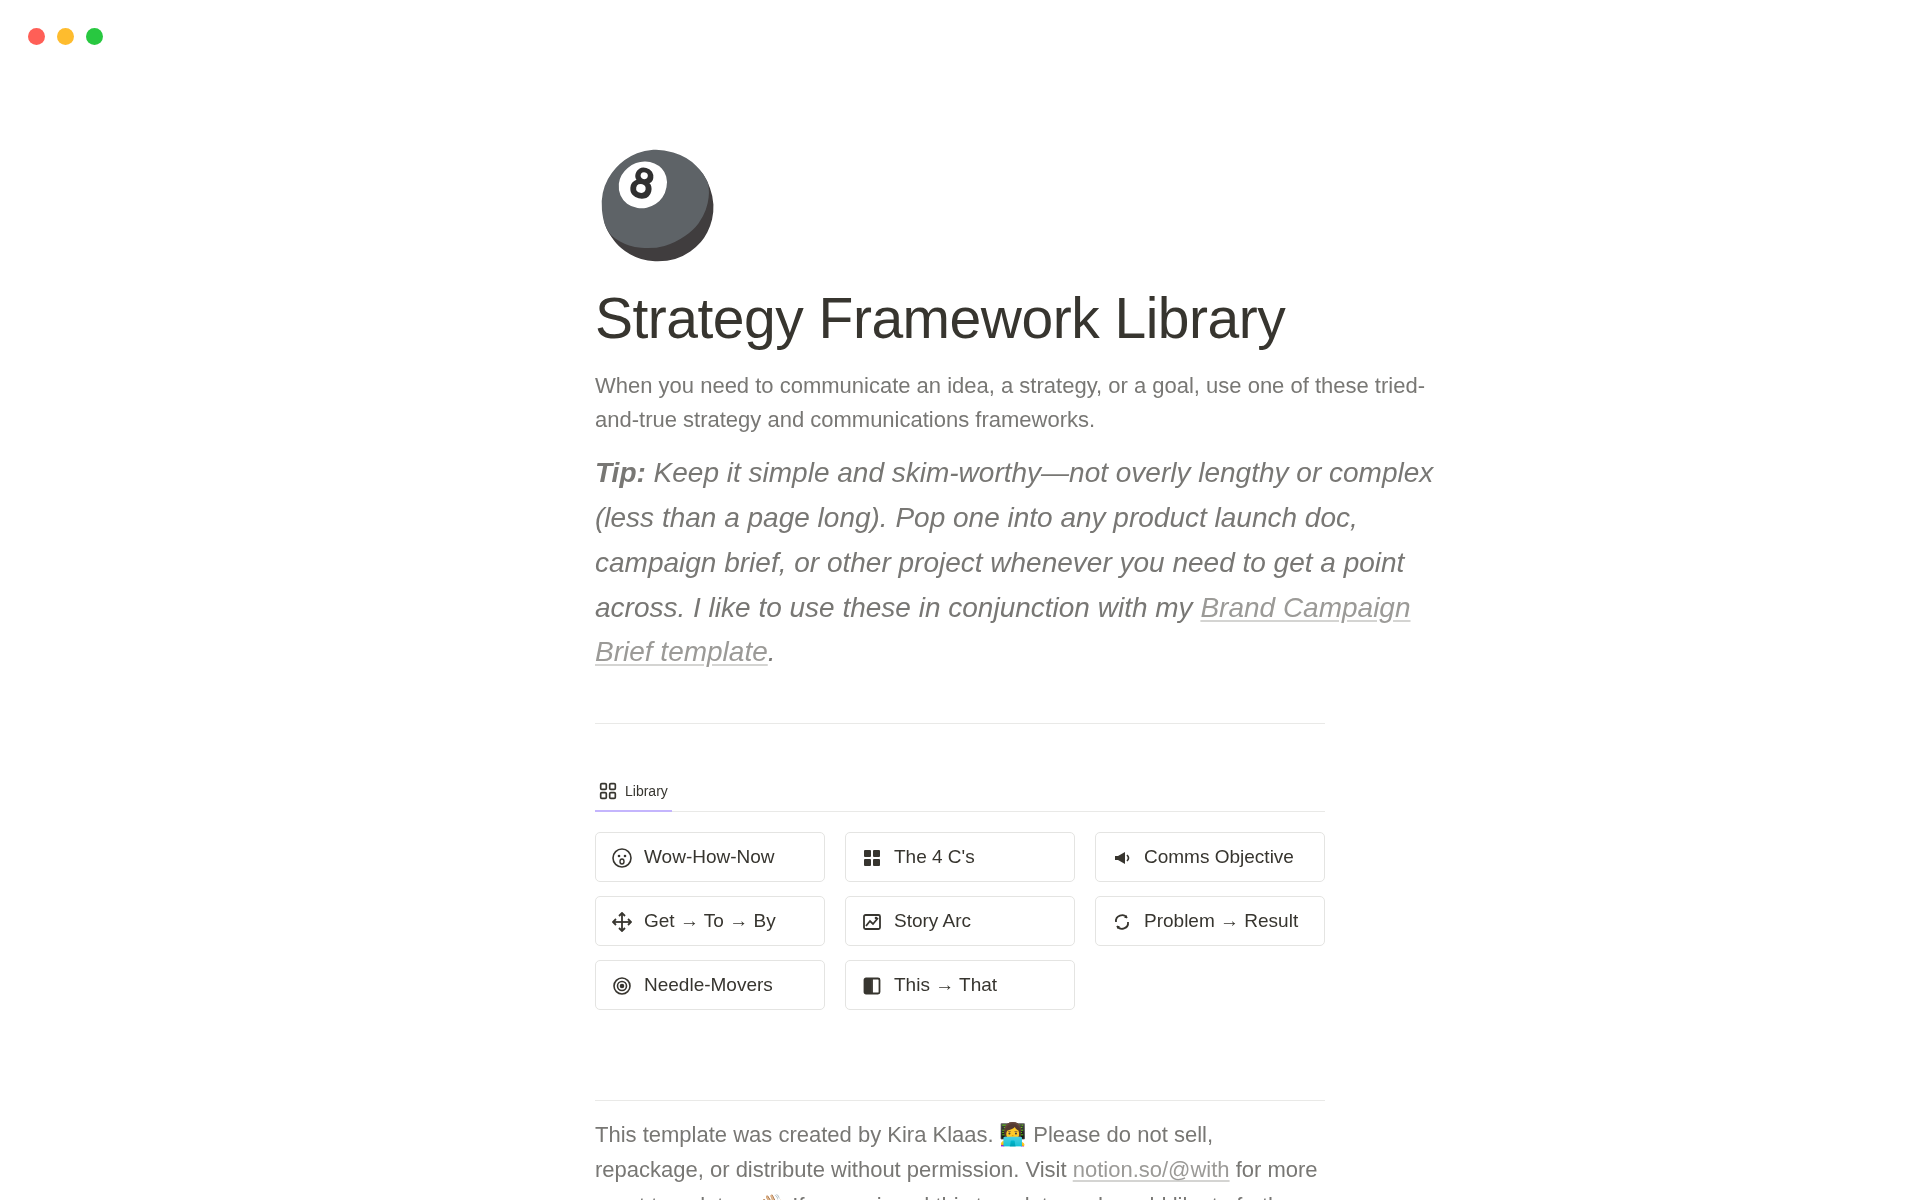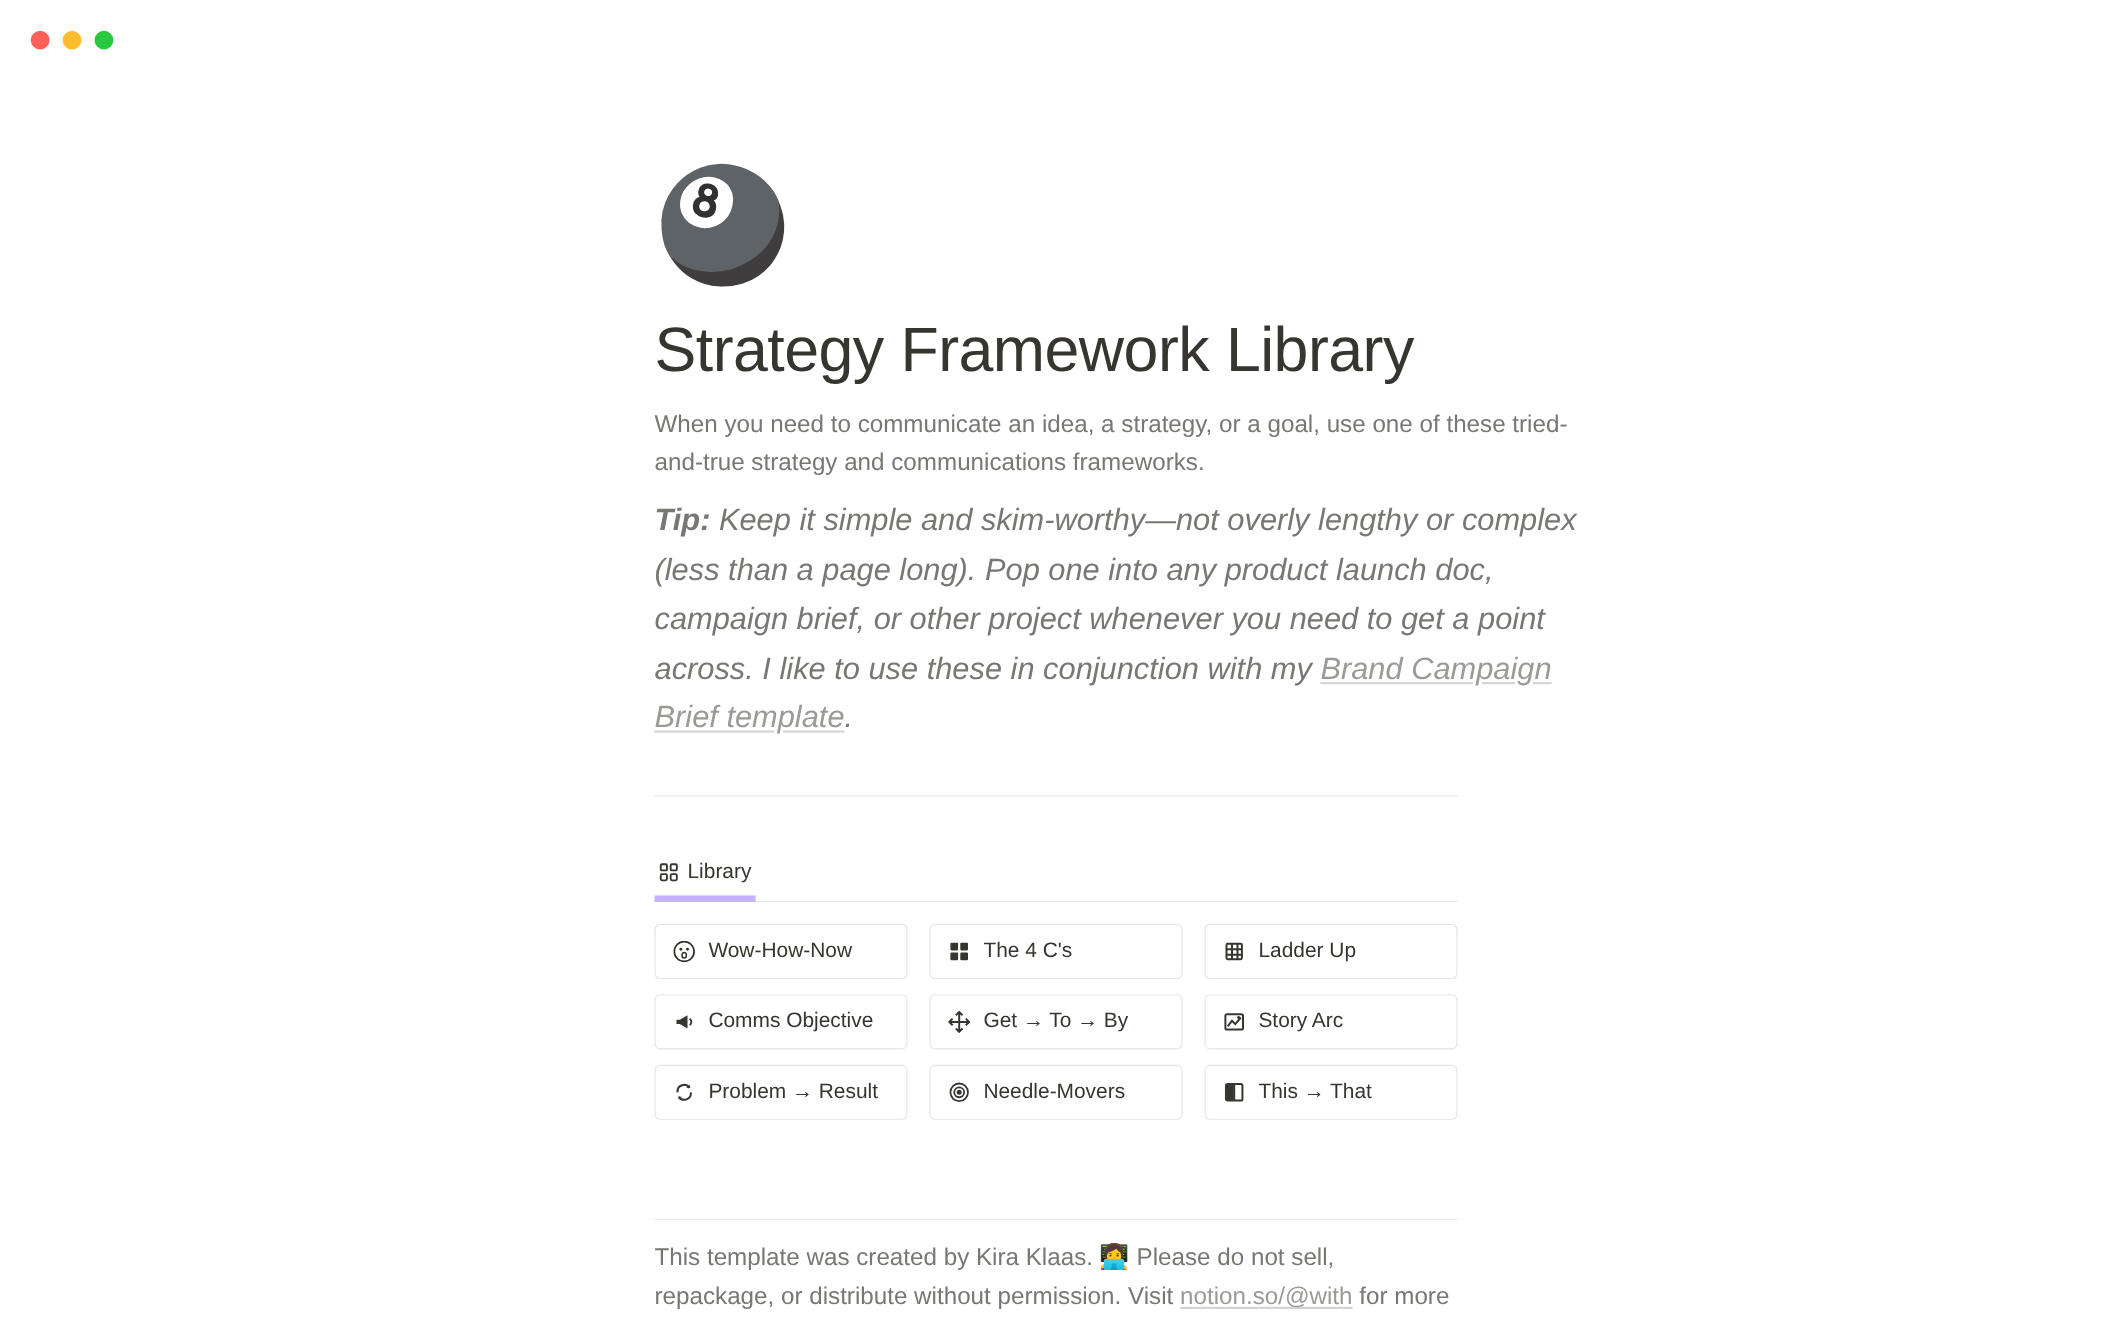--- a/index.html
+++ b/index.html
@@ -93,24 +93,24 @@
       margin: 50px 130px 0 130px;
       display: flex;
       border-bottom: 1px solid #e9e9e7;
     }
 
     .tab {
       display: flex;
       align-items: center;
       gap: 8px;
       padding: 8px 4px 10px 4px;
-      font-size: 19px;
+      font-size: 14px;
       font-weight: 500;
       color: #37352f;
-      border-bottom: 6px solid #c4b5fd;
+      border-bottom: 2px solid #c4b5fd;
       margin-bottom: -1px;
       cursor: pointer;
     }
 
     .tab-icon {
       width: 18px;
       height: 18px;
       display: inline-flex;
     }
 
@@ -119,21 +119,21 @@
       display: grid;
       grid-template-columns: repeat(3, 1fr);
       gap: 14px 20px;
     }
 
     .card {
       border: 1px solid #e4e4e2;
       border-radius: 5px;
       padding: 13px 16px;
       display: flex;
-      align-items: center;
+      align-items: flex-end;
       gap: 12px;
       font-size: 19px;
       font-weight: 500;
       color: #37352f;
       cursor: pointer;
       background: #fff;
     }
 
     .card-icon {
       width: 20px;
@@ -215,32 +215,20 @@
         <svg viewBox="0 0 20 20" width="20" height="20" fill="#37352f">
             <rect x="2" y="2" width="7" height="7" rx="1"></rect>
             <rect x="11" y="2" width="7" height="7" rx="1"></rect>
             <rect x="2" y="11" width="7" height="7" rx="1"></rect>
             <rect x="11" y="11" width="7" height="7" rx="1"></rect>
           </svg>
       </span>
       <span>The 4 C's</span>
     </div>
 
-    <div class="card">
-      <span class="card-icon">
-        <svg viewBox="0 0 20 20" width="20" height="20" fill="none" stroke="#37352f" stroke-width="1.8">
-            <rect x="3" y="3" width="14" height="14" rx="1"></rect>
-            <line x1="3" y1="8" x2="17" y2="8"></line>
-            <line x1="3" y1="13" x2="17" y2="13"></line>
-            <line x1="8" y1="3" x2="8" y2="17"></line>
-            <line x1="13" y1="3" x2="13" y2="17"></line>
-          </svg>
-      </span>
-      <span>Ladder Up</span>
-    </div>
 
     <div class="card">
       <span class="card-icon">
         <svg viewBox="0 0 20 20" width="20" height="20" fill="#37352f">
             <path d="M3 8 L3 12 L6 12 L13 16 L13 4 L6 8 Z"></path>
             <path d="M15 7 Q18 10 15 13" fill="none" stroke="#37352f" stroke-width="1.6"></path>
           </svg>
       </span>
       <span>Comms Objective</span>
     </div>

